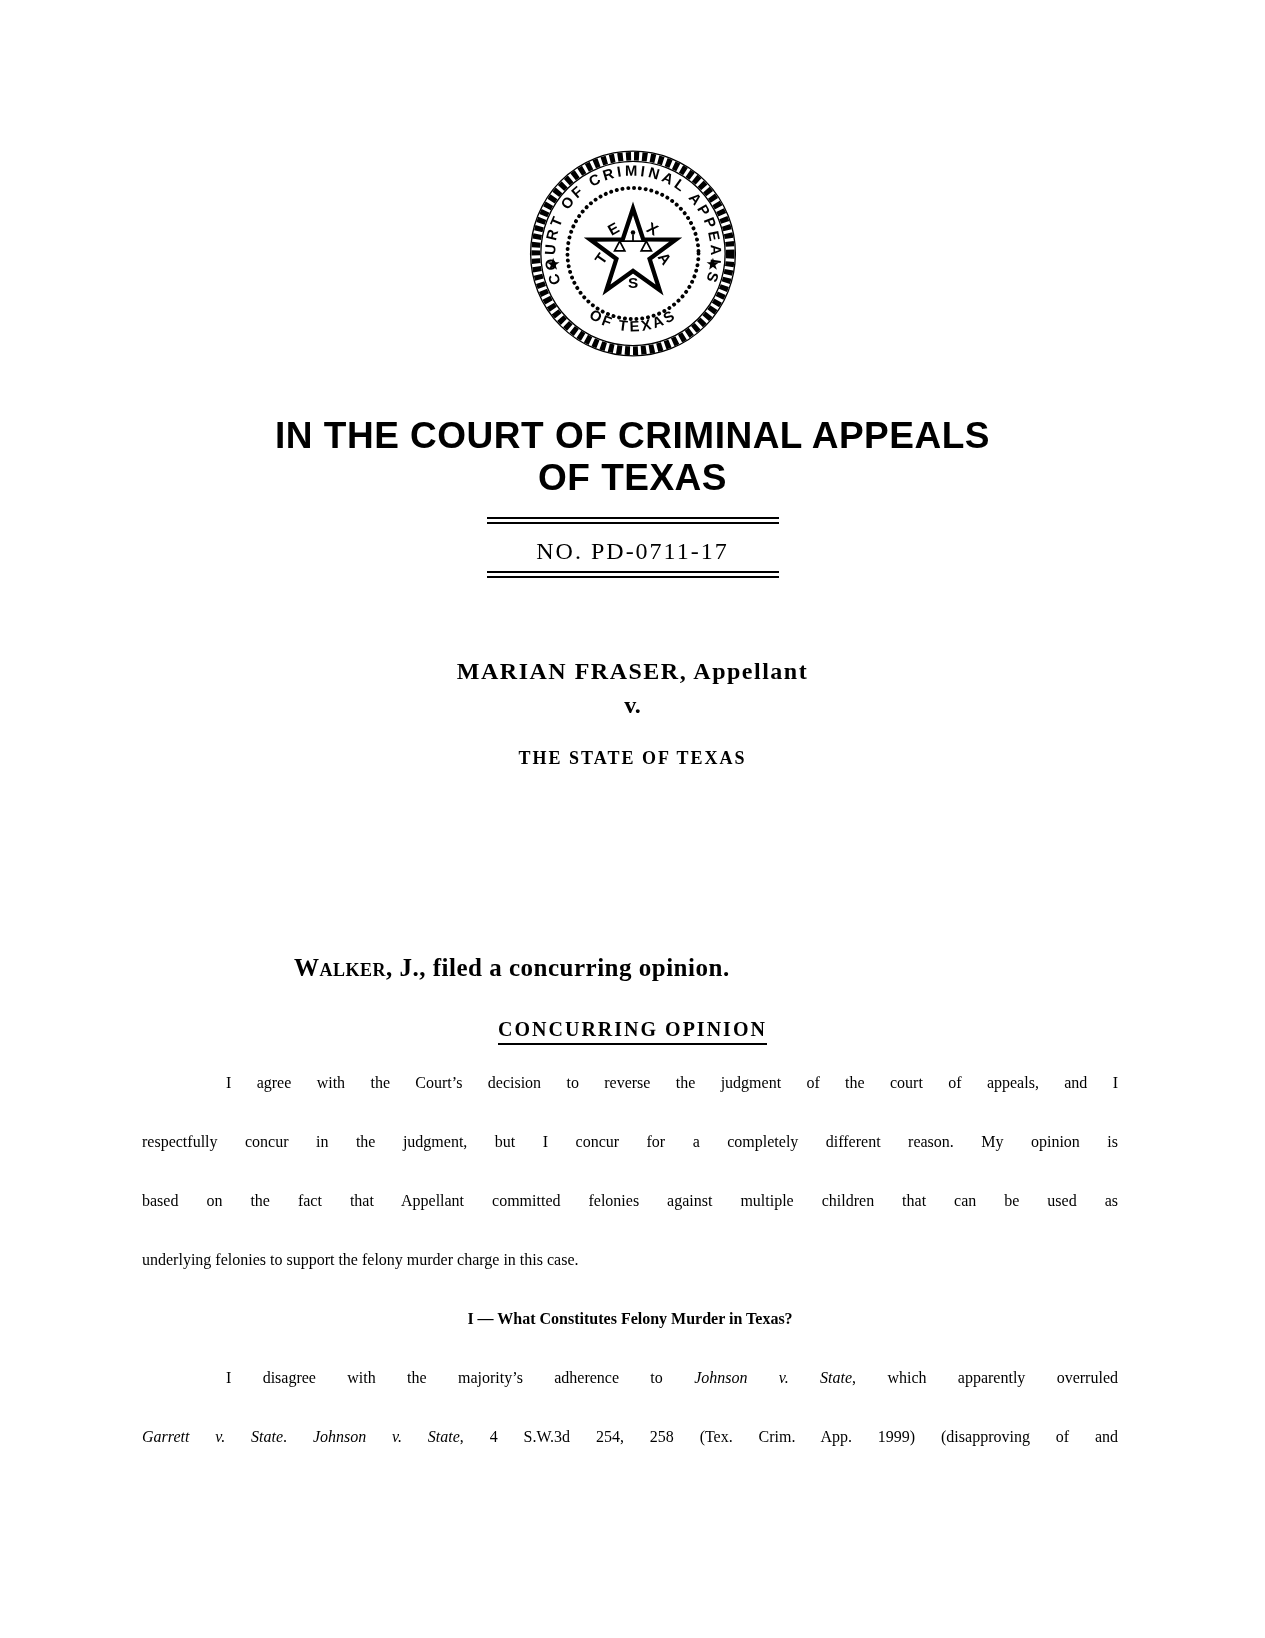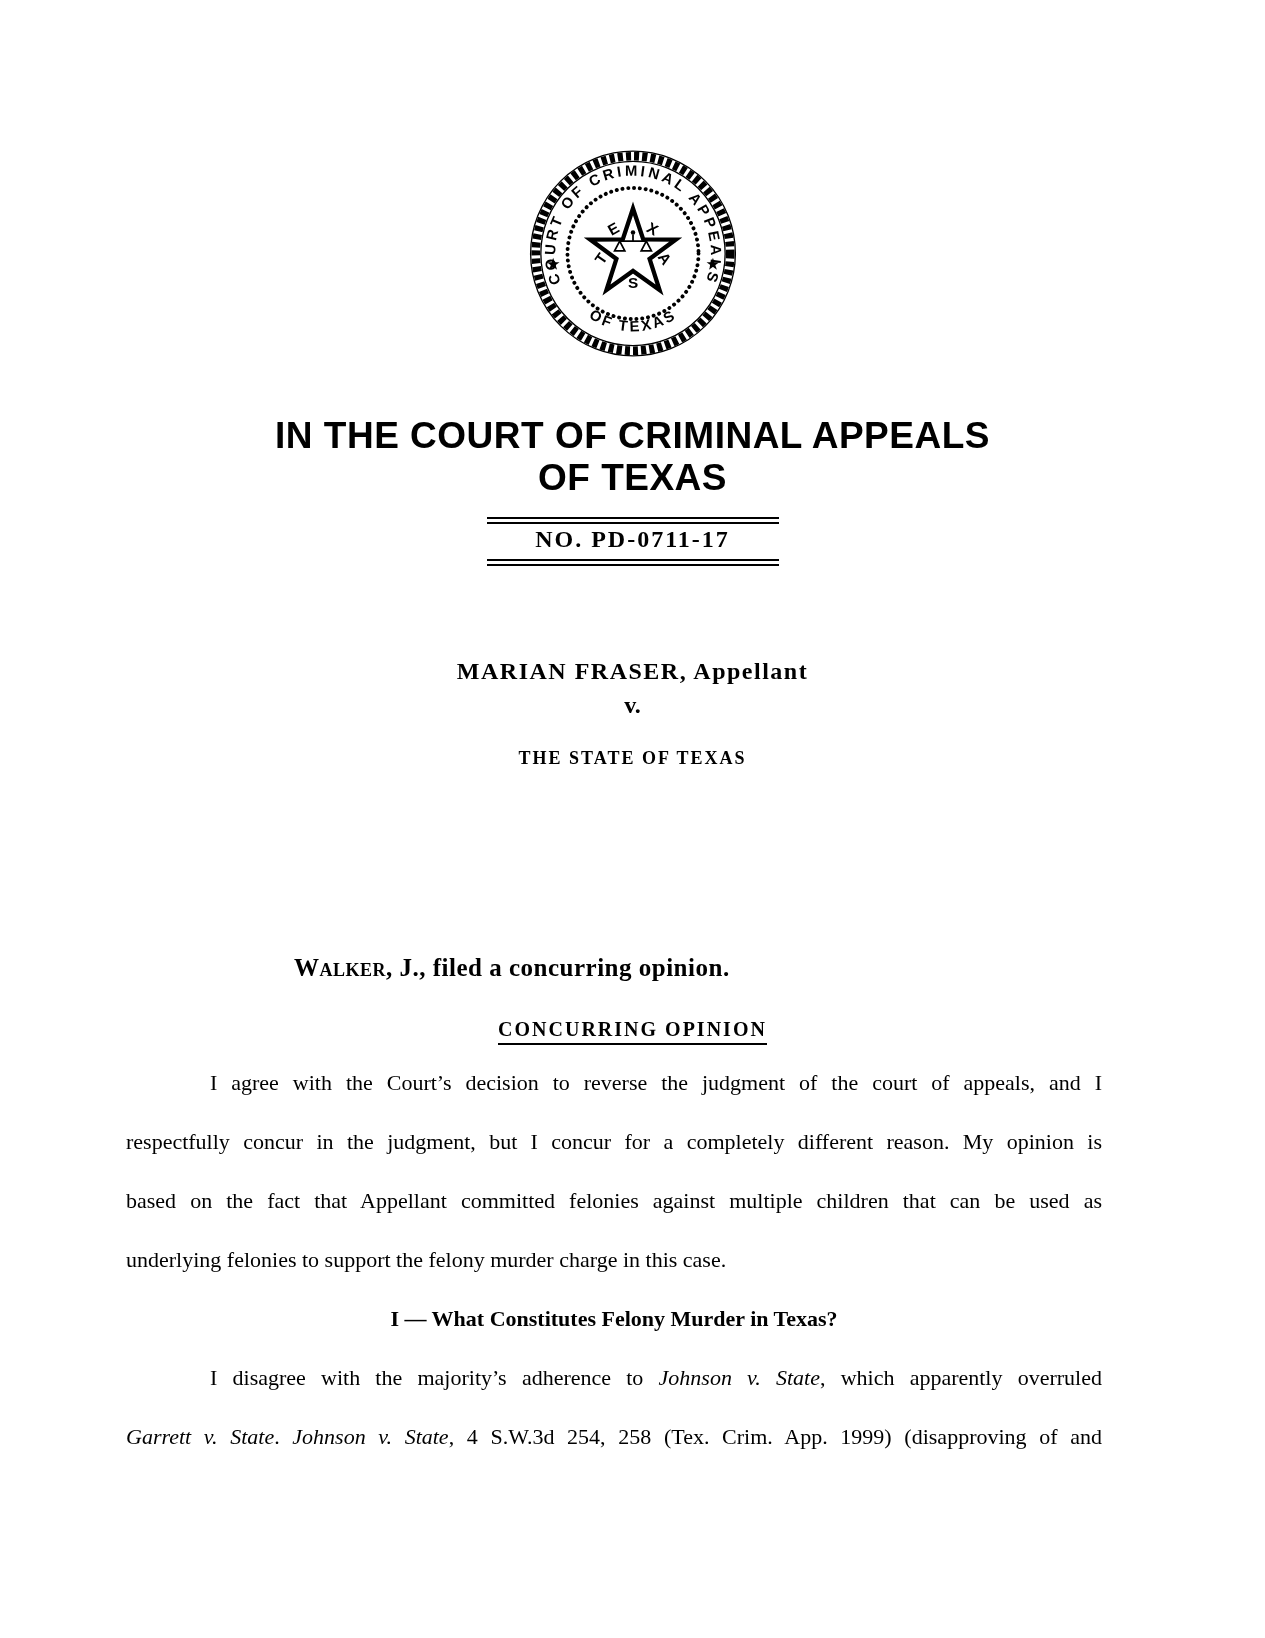--- a/index.html
+++ b/index.html
@@ -14,21 +14,21 @@
   .seal svg{display:block;width:100%;height:100%;}
   .seal text{font-family:"Liberation Sans", sans-serif;font-weight:bold;fill:#000;}
   
   .court-title{
     position:absolute;top:415px;left:0;width:100%;
     text-align:center;font-family:"Liberation Sans", sans-serif;
     font-weight:bold;font-size:37px;line-height:42px;letter-spacing:.5px;
   }
   .drule{height:3px;border-top:2px solid #000;border-bottom:2.5px solid #000;}
   .pd-block{position:absolute;top:517px;left:50%;transform:translateX(-50%);width:292px;text-align:center;}
-  .pd-text{font-weight:bold;font-size:24px;line-height:30px;letter-spacing:2px;padding:0 0 5px;}
+  .pd-text{font-weight:normal;font-size:24px;line-height:30px;letter-spacing:2px;padding:12px 0 5px;}
   .cap-line{position:absolute;left:0;width:100%;text-align:center;font-weight:bold;}
   .appellant{top:656px;font-size:24px;line-height:30px;letter-spacing:1.5px;}
   .versus{top:690px;font-size:24px;line-height:30px;}
   .appellee{top:743px;font-size:18px;line-height:30px;letter-spacing:2px;}
   .petition-block{
     position:absolute;top:803px;left:50%;transform:translateX(-50%);
     width:762px;text-align:center;
   }
   .petition-lines{font-weight:bold;font-size:25px;line-height:33px;letter-spacing:.8px;padding:4px 0;}
   .filed-line{
@@ -36,22 +36,22 @@
     font-weight:bold;font-size:25px;line-height:33px;letter-spacing:.5px;
   }
   .sc{font-variant:small-caps;}
   .concurring-title{
     position:absolute;top:1013px;left:0;width:100%;text-align:center;
     font-weight:bold;font-size:20px;line-height:33px;letter-spacing:2px;
   }
   .concurring-title .u{border-bottom:2.5px solid #000;padding-bottom:3px;}
   
   .body-text{
-    position:absolute;top:1053px;left:126px;width:976px;
-    font-size:22px;line-height:59px;
+    position:absolute;top:1053px;left:142px;width:976px;
+    font-size:16px;line-height:59px;
   }
   .bline{text-align:justify;text-align-last:justify;}
   .bline.noj{text-align-last:left;}
   .bline.indent{text-indent:84px;}
   .bline.center{text-align:center;text-align-last:center;font-weight:bold;}
   .it{font-style:italic;}
 </style>
 </head>
 <body>
 

